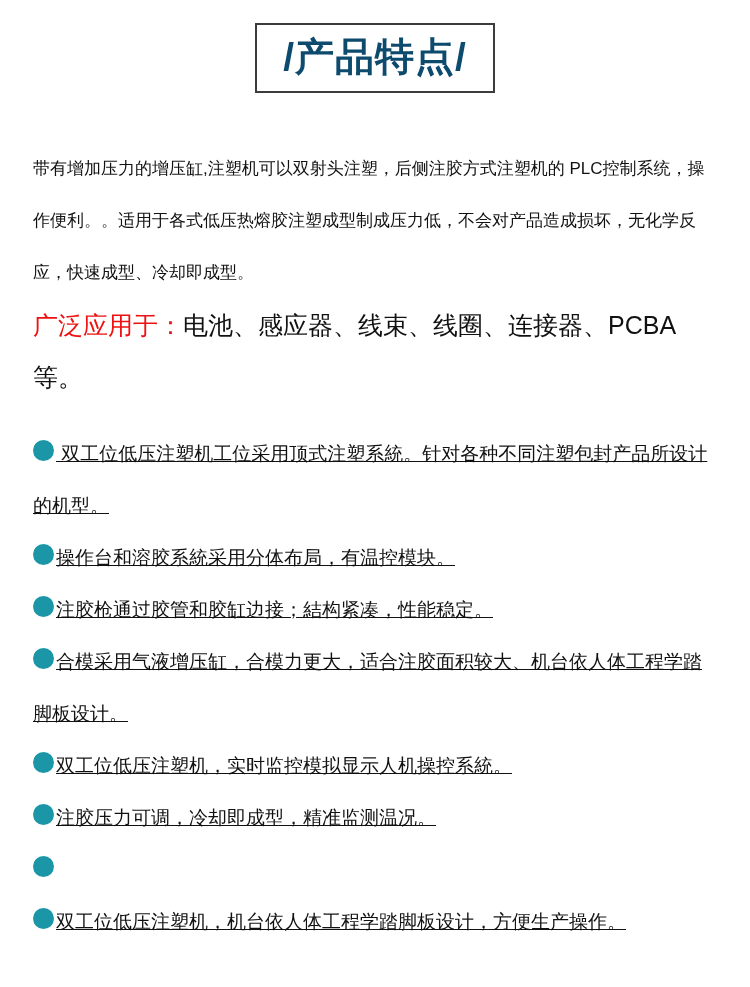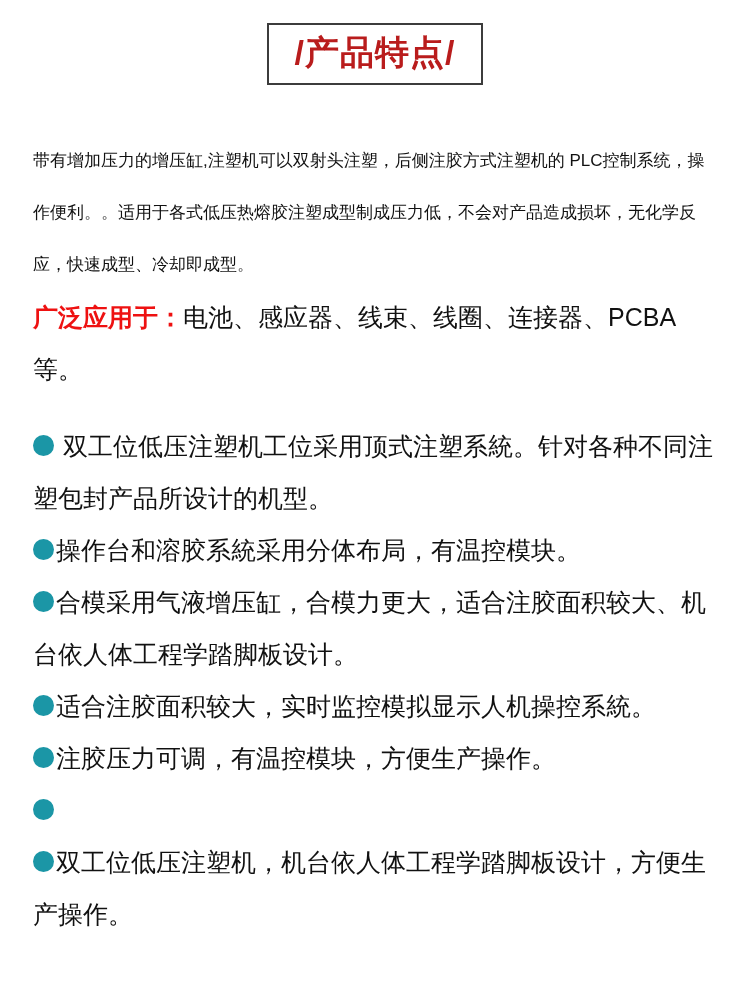--- a/index.html
+++ b/index.html
@@ -21,53 +21,54 @@
 
   .title-box {
     width: fit-content;
     margin: 23px auto 0;
     border: 2px solid var(--border);
     padding: 5px 26px 7px;
     background: #ffffff;
   }
   .title {
     margin: 0;
-    font-size: 34px;
+    font-size: 39px;
     font-weight: 700;
-    color: #b91c1c;
+    color: #0c4a6e;
     letter-spacing: 1px;
     white-space: nowrap;
     text-align: center;
   }
 
   .content { padding: 0 33px 20px; }
 
   .intro {
     margin: 50px 0 0;
     font-size: 17px;
     line-height: 52px;
     color: var(--ink);
   }
   .apps {
     margin: 0;
     font-size: 25px;
     line-height: 52px;
   }
   .apps-label {
     color: var(--red);
-    font-weight: 700;
+    font-weight: 400;
     margin-top: 46px;
   }
 
   .features { margin-top: 25px; }
   .feature {
     margin: 0;
-    font-size: 25px;
+    font-size: 19px;
     line-height: 52px;
     color: var(--ink);
+    text-decoration: underline;
   }
   .bullet {
     display: inline-block;
     width: 21px;
     height: 21px;
     border-radius: 50%;
     background: var(--teal);
     vertical-align: -1px;
     margin-right: 2px;
   }
@@ -83,22 +84,23 @@
 
   <div class="content">
 
     <p class="intro">带有增加压力的增压缸,注塑机可以双射头注塑，后侧注胶方式注塑机的 PLC控制系统，操作便利。。适用于各式低压热熔胶注塑成型制成压力低，不会对产品造成损坏，无化学反应，快速成型、冷却即成型。</p>
 
     <p class="apps"><span class="apps-label">广泛应用于：</span><span>电池、感应器、线束、线圈、连接器、PCBA等。</span></p>
 
     <div class="features">
         <p class="feature"><span class="bullet"></span><span> 双工位低压注塑机工位采用顶式注塑系統。针对各种不同注塑包封产品所设计的机型。</span></p>
         <p class="feature"><span class="bullet"></span><span>操作台和溶胶系統采用分体布局，有温控模块。</span></p>
+        <p class="feature"><span class="bullet"></span><span>注胶枪通过胶管和胶缸边接；結构紧凑，性能稳定。</span></p>
         <p class="feature"><span class="bullet"></span><span>合模采用气液增压缸，合模力更大，适合注胶面积较大、机台依人体工程学踏脚板设计。</span></p>
-        <p class="feature"><span class="bullet"></span><span>适合注胶面积较大，实时监控模拟显示人机操控系統。</span></p>
-        <p class="feature"><span class="bullet"></span><span>注胶压力可调，有温控模块，方便生产操作。</span></p>
+        <p class="feature"><span class="bullet"></span><span>双工位低压注塑机，实时监控模拟显示人机操控系統。</span></p>
+        <p class="feature"><span class="bullet"></span><span>注胶压力可调，冷却即成型，精准监测温况。</span></p>
         <p class="feature"><span class="bullet"></span></p>
         <p class="feature"><span class="bullet"></span><span>双工位低压注塑机，机台依人体工程学踏脚板设计，方便生产操作。</span></p>
       </div>
 
   </div>
 
 </div>
 
 </body></html>

